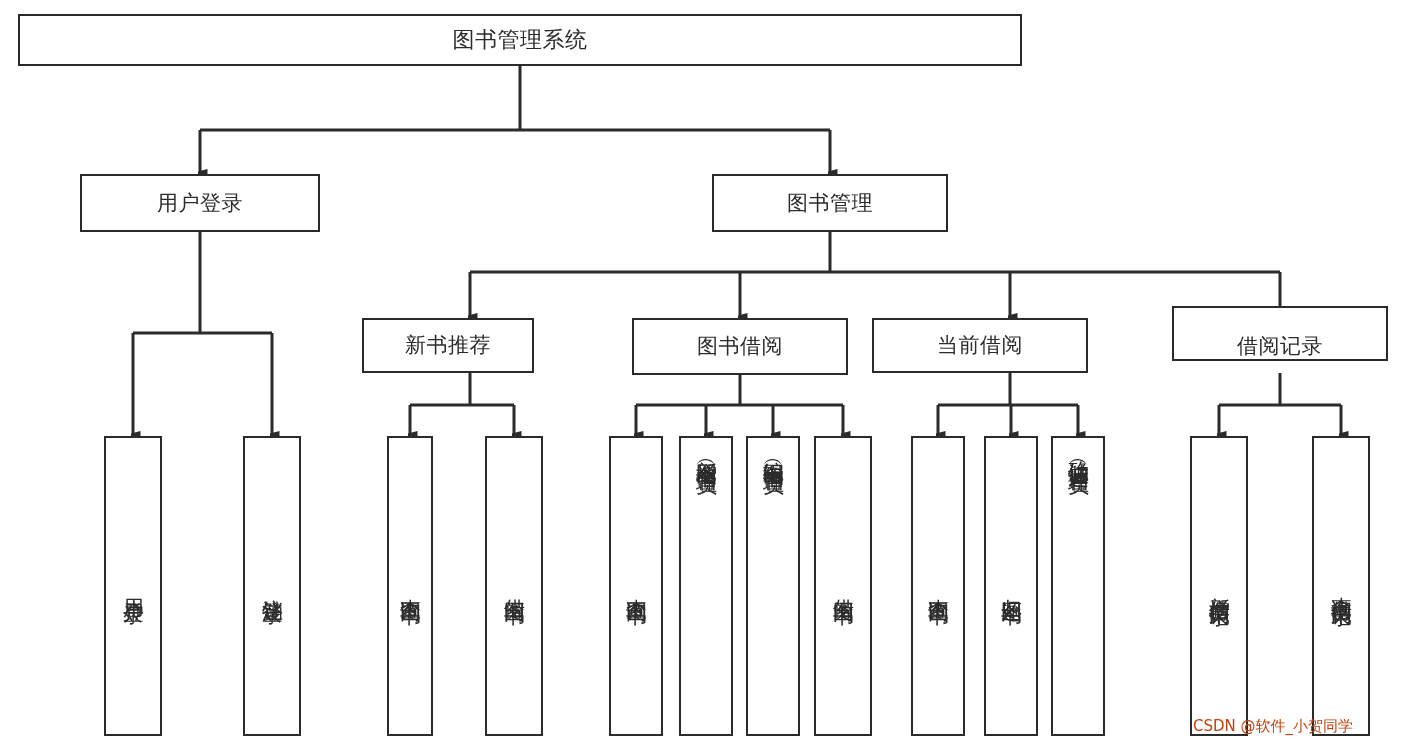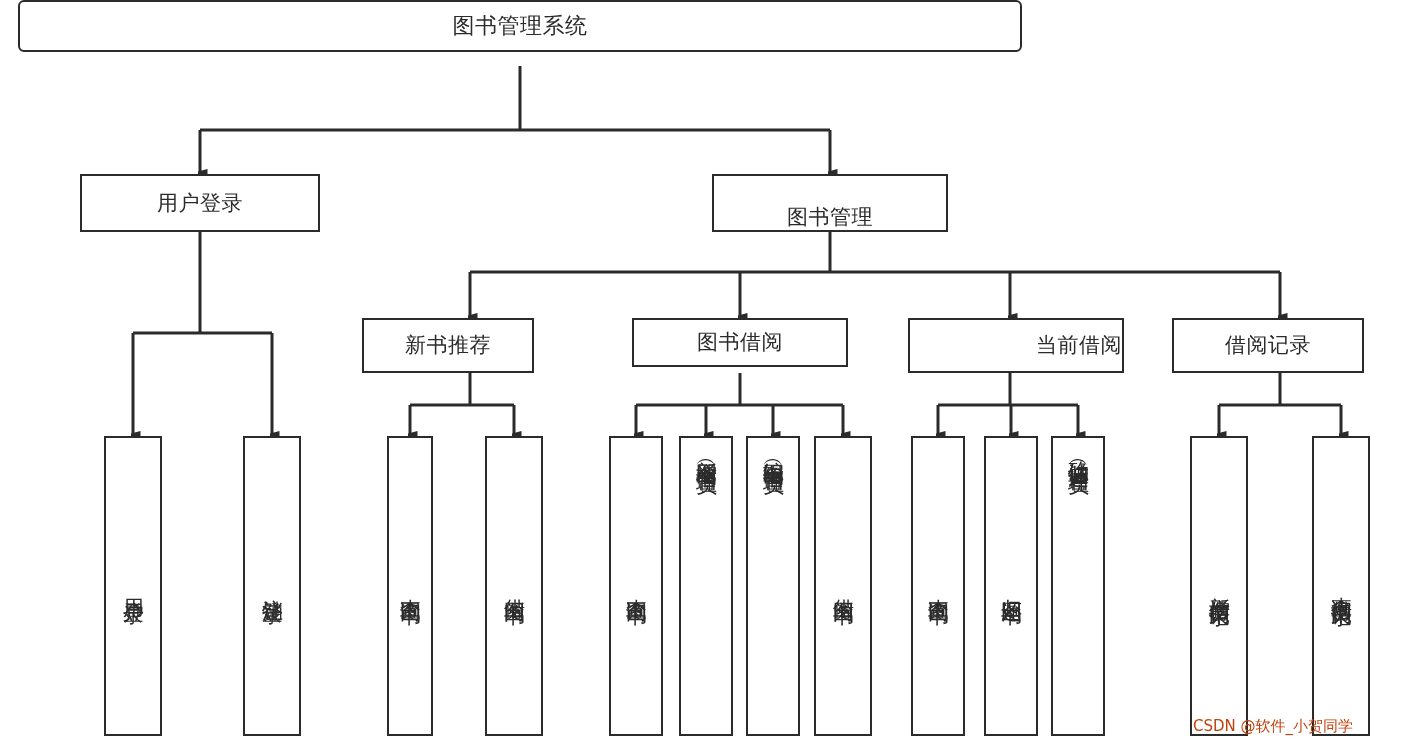--- a/index.html
+++ b/index.html
@@ -116,39 +116,39 @@
         <line x1="938" y1="405" x2="938" y2="435" stroke="#2b2b2b" stroke-width="3" marker-end="url(#arrowhead)"></line>
         <line x1="1011" y1="405" x2="1011" y2="435" stroke="#2b2b2b" stroke-width="3" marker-end="url(#arrowhead)"></line>
         <line x1="1078" y1="405" x2="1078" y2="435" stroke="#2b2b2b" stroke-width="3" marker-end="url(#arrowhead)"></line>
         <line x1="1280" y1="373" x2="1280" y2="405" stroke="#2b2b2b" stroke-width="3"></line>
         <line x1="1219" y1="405" x2="1341" y2="405" stroke="#2b2b2b" stroke-width="3"></line>
         <line x1="1219" y1="405" x2="1219" y2="435" stroke="#2b2b2b" stroke-width="3" marker-end="url(#arrowhead)"></line>
         <line x1="1341" y1="405" x2="1341" y2="435" stroke="#2b2b2b" stroke-width="3" marker-end="url(#arrowhead)"></line>
       </g>
   </svg>
   <div id="node-layer">
-      <div class="node horiz root" style="left: 18px; top: 0; width: 1004px; height: 52px; border-radius: 6px;">
+      <div class="node horiz root" style="left: 18px; top: 14px; width: 1004px; height: 52px;">
         <span class="node-label">图书管理系统</span>
       </div>
       <div class="node horiz" style="left: 80px; top: 174px; width: 240px; height: 58px;">
         <span class="node-label">用户登录</span>
       </div>
-      <div class="node horiz" style="left: 712px; top: 174px; width: 236px; height: 58px; align-items: flex-end;">
+      <div class="node horiz" style="left: 712px; top: 174px; width: 236px; height: 58px;">
         <span class="node-label">图书管理</span>
       </div>
       <div class="node horiz" style="left: 362px; top: 318px; width: 172px; height: 55px;">
         <span class="node-label">新书推荐</span>
       </div>
-      <div class="node horiz" style="left: 632px; top: 318px; width: 216px; height: 49px;">
+      <div class="node horiz" style="left: 632px; top: 318px; width: 216px; height: 57px;">
         <span class="node-label">图书借阅</span>
       </div>
-      <div class="node horiz" style="left: 908px; top: 318px; width: 216px; height: 55px; justify-content: flex-end;">
+      <div class="node horiz" style="left: 872px; top: 318px; width: 216px; height: 55px;">
         <span class="node-label">当前借阅</span>
       </div>
-      <div class="node horiz" style="left: 1172px; top: 318px; width: 192px; height: 55px;">
+      <div class="node horiz" style="left: 1172px; top: 306px; width: 216px; height: 55px; align-items: flex-end;">
         <span class="node-label">借阅记录</span>
       </div>
       <div class="node vert centered" style="left: 104px; top: 436px; width: 58px; height: 300px;">
         <span class="node-label">用户登录</span>
       </div>
       <div class="node vert centered" style="left: 243px; top: 436px; width: 58px; height: 300px;">
         <span class="node-label">注销登录</span>
       </div>
       <div class="node vert centered" style="left: 387px; top: 436px; width: 46px; height: 300px;">
         <span class="node-label">查询图书</span>

